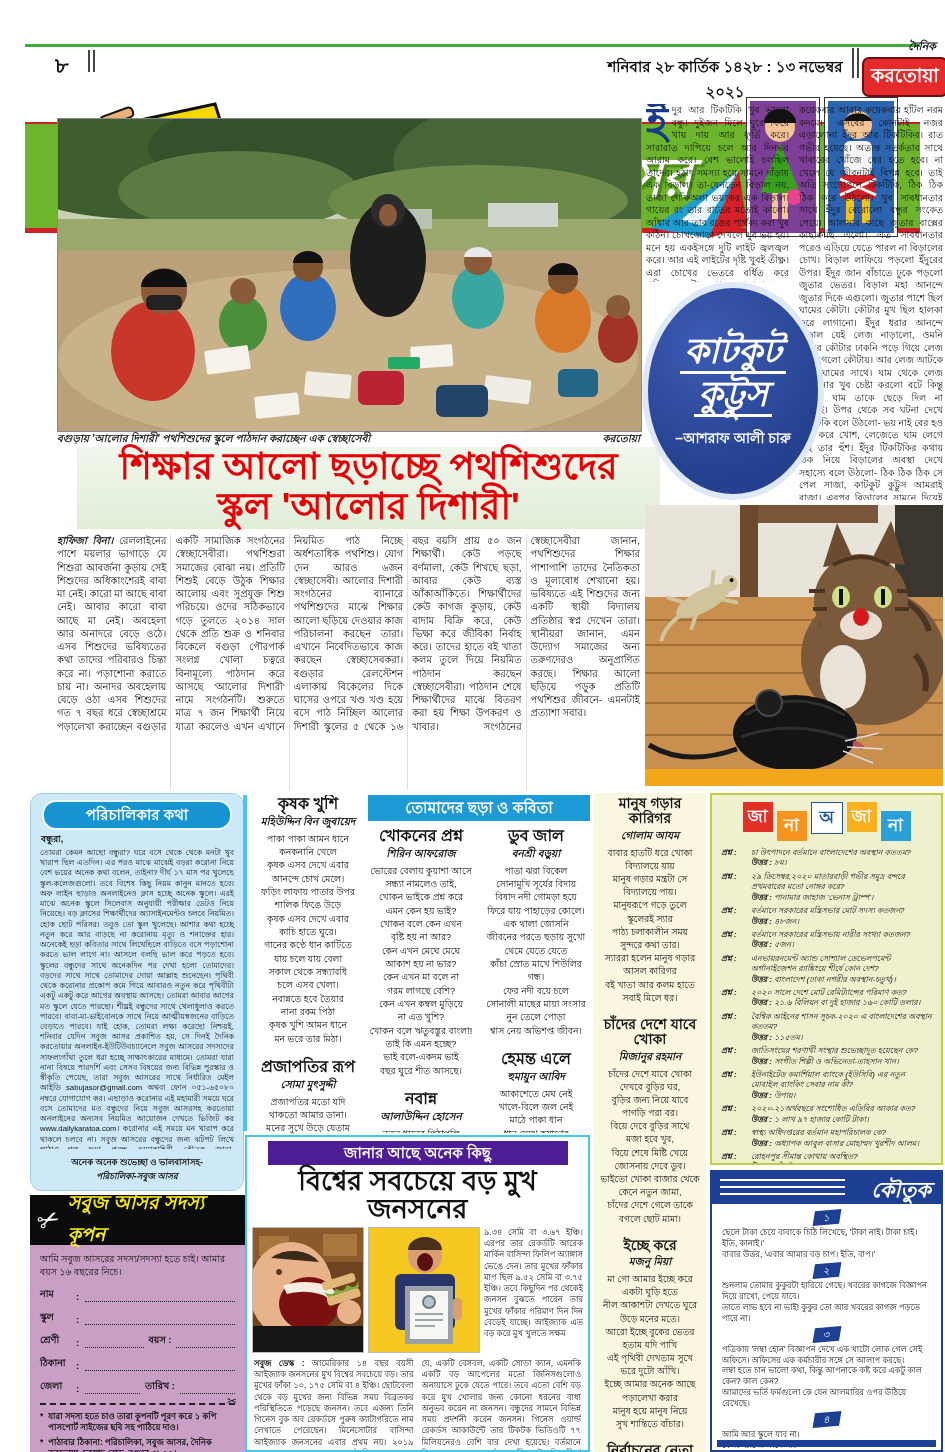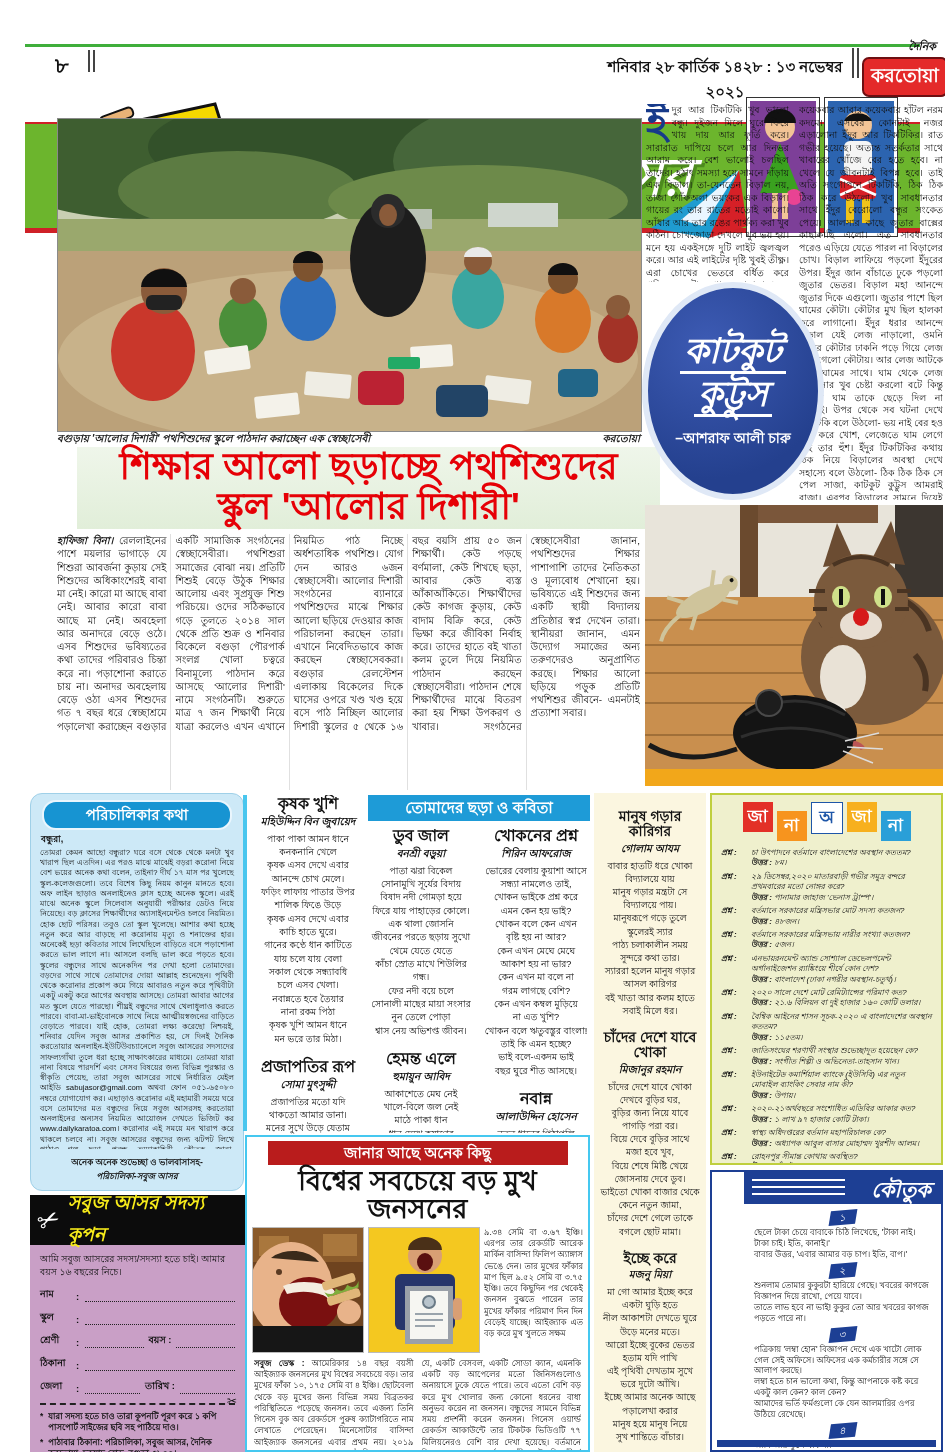--- a/index.html
+++ b/index.html
@@ -72,26 +72,26 @@
   .pcolA{left:251px;top:795px;width:114px;height:340px;overflow:hidden;}
   .poem{margin-bottom:12px;}
   .poem-title{font-size:16px;font-weight:bold;text-align:center;line-height:1.1;}
   .poem-author{font-size:10.5px;font-weight:bold;font-style:italic;text-align:center;margin:1px 0 2px;}
   .poem-lines{font-size:9.2px;line-height:1.45;text-align:center;white-space:pre-line;}
   .poetry{left:368px;top:795px;width:222px;height:338px;overflow:hidden;}
   .poetry-head{height:26px;background:#1e9bd7;color:#fff;font-weight:bold;font-size:15.5px;
                text-align:center;line-height:26px;}
   .poetry-cols{display:flex;gap:9px;padding-top:6px;}
   .poetry-cols>div{width:106px;}
-  .pcolB{left:594px;top:793px;width:112px;height:659px;background:#fbf6e0;padding:16px 2px;box-sizing:border-box;overflow:hidden;}
+  .pcolB{left:594px;top:793px;width:112px;height:659px;background:#fbf6e0;padding:3px 2px;box-sizing:border-box;overflow:hidden;}
   .pcolB .poem-title{font-size:14px;}
   .pcolB .poem-lines{font-size:9.1px;}
   
   .feature{left:245px;top:1135px;width:345px;height:317px;border:2px solid #45c8f0;background:#fff;box-sizing:border-box;overflow:hidden;}
-  .feature-strip{width:300px;margin:4px auto 2px;height:24px;background:#b91c1c;color:#fff;
+  .feature-strip{width:300px;margin:4px auto 2px;height:24px;background:#4c1d95;color:#fff;
                  font-weight:bold;font-size:15px;text-align:center;line-height:24px;}
   .feature-head{font-size:27px;font-weight:bold;text-align:center;margin:1px 0 3px;line-height:1.05;}
   .feature-row{display:flex;gap:4px;padding:0 5px;}
   .fphoto{width:110px;height:124px;flex:none;border:1px solid #bbb;}
   .ftextA{flex:1;font-size:8.3px;line-height:1.36;text-align:justify;overflow:hidden;}
   .feature-cols{display:flex;gap:8px;padding:5px 7px 0;}
   .feature-cols>div{width:50%;font-size:8.3px;line-height:1.36;text-align:justify;overflow:hidden;height:108px;}
   .lead-label{font-weight:bold;}
   
   .qa{left:710px;top:793px;width:233px;height:372px;background:#eff0cd;border:2px solid #bfcf3e;box-sizing:border-box;overflow:hidden;}
@@ -102,21 +102,21 @@
   .t0{background:#e33027;} .t1{background:#f7941e;} .t2{background:#fff;color:#1e56a8;border:1px solid #1e56a8;}
   .t3{background:#f7b01e;} .t4{background:#2a9fd8;}
   .qa-list{padding:0 9px;font-size:7.9px;line-height:1.32;}
   .qa-item{margin-bottom:3px;font-style:italic;}
   .q{display:flex;}
   .q-lbl{font-weight:bold;width:30px;flex:none;}
   .q-text{flex:1;}
   .a{padding-left:30px;}
   .a-lbl{font-weight:bold;}
   
-  .jokes{left:710px;top:1170px;width:233px;height:282px;border:2px solid #1d3f94;background:#fff;box-sizing:border-box;overflow:hidden;padding-left:32px;}
+  .jokes{left:710px;top:1170px;width:233px;height:282px;border:2px solid #1d3f94;background:#fff;box-sizing:border-box;overflow:hidden;}
   .jokes-head{height:32px;background:#1d3f94;position:relative;}
   .jokes-head:before{content:"";position:absolute;left:8px;right:96px;top:7px;bottom:7px;
       background:repeating-linear-gradient(#fff 0 2px,transparent 2px 7px);}
   .jokes-title{position:absolute;right:10px;top:2px;color:#fff;font-weight:bold;font-style:italic;font-size:21px;}
   .jokes-body{padding:3px 10px;font-size:8.3px;line-height:1.32;}
   .joke-num{display:block;margin:3px auto 2px;width:26px;height:15px;background:#1d3f94;color:#fff;
             text-align:center;font-size:10px;line-height:15px;transform:skewX(-14deg) rotate(-5deg);}
   .joke-text{white-space:pre-line;}
   .jokes-footer{position:absolute;bottom:3px;left:5px;right:5px;height:7px;background:#1d3f94;}
 </style>
@@ -394,57 +394,20 @@
 আমার রূপের মায়ায় সবাই
 দিচ্ছে শুধুই ডুব।</div>
   </div>
 </div>
 
   <div class="abs poetry">
     <div class="poetry-head">তোমাদের ছড়া ও কবিতা</div>
     <div class="poetry-cols">
       <div>
   <div class="poem">
-    <div class="poem-title">ডুব জাল</div>
-    <div class="poem-author">বনশ্রী বড়ুয়া</div>
-    <div class="poem-lines">পাতা ঝরা বিকেল
-সোনামুখি সূর্যের বিদায়
-বিষাদ নদী গোমড়া হয়ে
-ফিরে যায় পাহাড়ের কোলে।
-এক থালা জোসনি
-জীবনের পরতে ছড়ায় সুখো
-থেমে যেতে যেতে
-কাঁচা স্রোত মাখে শিউলির গন্ধ।
-ফের নদী বয়ে চলে
-সোনালী মাছের মায়া সংসার
-নুন তেলে পোড়া
-শ্বাস নেয় অভিশপ্ত জীবন।</div>
-  </div>
-
-  <div class="poem">
-    <div class="poem-title">হেমন্ত এলে</div>
-    <div class="poem-author">হুমায়ুন আবিদ</div>
-    <div class="poem-lines">আকাশেতে মেঘ নেই
-খালে-বিলে জল নেই
-মাঠে পাকা ধান
-ধান দেখে কৃষাণের
-নেচে উঠে প্রাণ।
-গরমের হানা নেই
-শীতেরও ছোঁয়া নেই
-বায়ু বহে ফির
-হেমন্ত কৃষাণের
-উঁচু করে শির।
-অভাবের কথা নেই
-আনন্দের সীমা নেই
-জারি-সারিগান
-হেমন্ত এলে পরে</div>
-  </div>
-</div>
-      <div>
-  <div class="poem">
     <div class="poem-title">খোকনের প্রশ্ন</div>
     <div class="poem-author">শিরিন আফরোজ</div>
     <div class="poem-lines">ভোরের বেলায় কুয়াশা আসে
 সন্ধ্যা নামলেও তাই,
 খোকন ভাইকে প্রশ্ন করে
 এমন কেন হয় ভাই?
 খোকন বলে কেন এখন
 বৃষ্টি হয় না আর?
 কেন এখন মেঘে মেঘে
 আকাশ হয় না ভার?
@@ -466,20 +429,57 @@
 আয়া ভরে কৃষক হাসে
 গাহে পল্লী গীত।
 নতুন ধানের মধুর ঘ্রাণে
 শহবধূ হাসে
 মুক্ত-স্বাধীনঝিল সুখে
 সোনা হেমন্ত আসে।
 পল্লীজুড়ে নবান্ন উৎসব
 হেমন্ত সারাবেলা
 মাঠ পেরিয়ে গোলাভরা
 সোনালী ধানের মেলা।</div>
+  </div>
+</div>
+      <div>
+  <div class="poem">
+    <div class="poem-title">ডুব জাল</div>
+    <div class="poem-author">বনশ্রী বড়ুয়া</div>
+    <div class="poem-lines">পাতা ঝরা বিকেল
+সোনামুখি সূর্যের বিদায়
+বিষাদ নদী গোমড়া হয়ে
+ফিরে যায় পাহাড়ের কোলে।
+এক থালা জোসনি
+জীবনের পরতে ছড়ায় সুখো
+থেমে যেতে যেতে
+কাঁচা স্রোত মাখে শিউলির গন্ধ।
+ফের নদী বয়ে চলে
+সোনালী মাছের মায়া সংসার
+নুন তেলে পোড়া
+শ্বাস নেয় অভিশপ্ত জীবন।</div>
+  </div>
+
+  <div class="poem">
+    <div class="poem-title">হেমন্ত এলে</div>
+    <div class="poem-author">হুমায়ুন আবিদ</div>
+    <div class="poem-lines">আকাশেতে মেঘ নেই
+খালে-বিলে জল নেই
+মাঠে পাকা ধান
+ধান দেখে কৃষাণের
+নেচে উঠে প্রাণ।
+গরমের হানা নেই
+শীতেরও ছোঁয়া নেই
+বায়ু বহে ফির
+হেমন্ত কৃষাণের
+উঁচু করে শির।
+অভাবের কথা নেই
+আনন্দের সীমা নেই
+জারি-সারিগান
+হেমন্ত এলে পরে</div>
   </div>
 </div>
     </div>
   </div>
 
   <div class="abs pcolB">
   <div class="poem">
     <div class="poem-title">মানুষ গড়ার কারিগর</div>
     <div class="poem-author">গোলাম আযম</div>
     <div class="poem-lines">বাবার হাতটি ধরে খোকা

